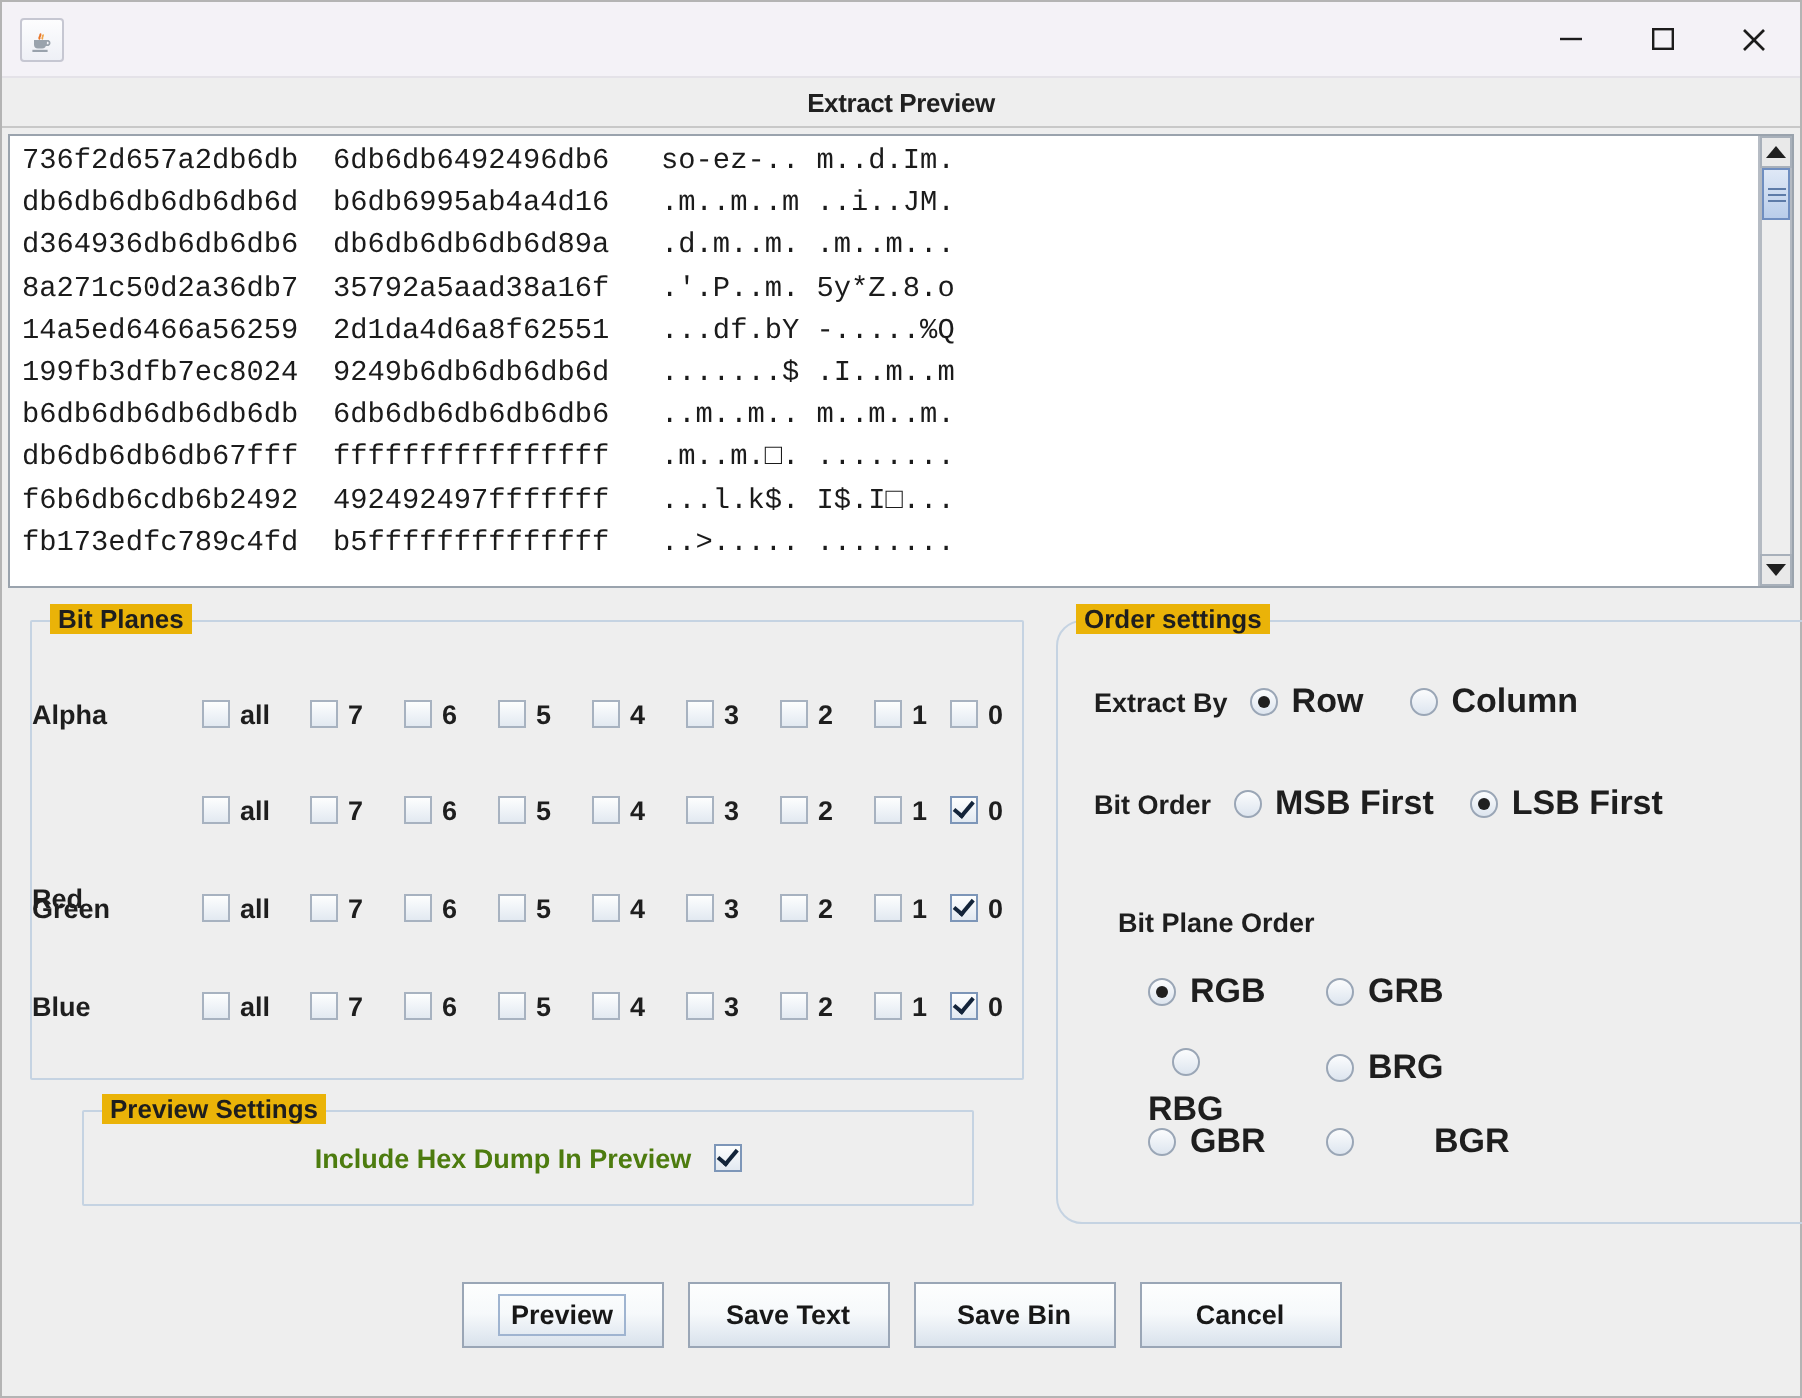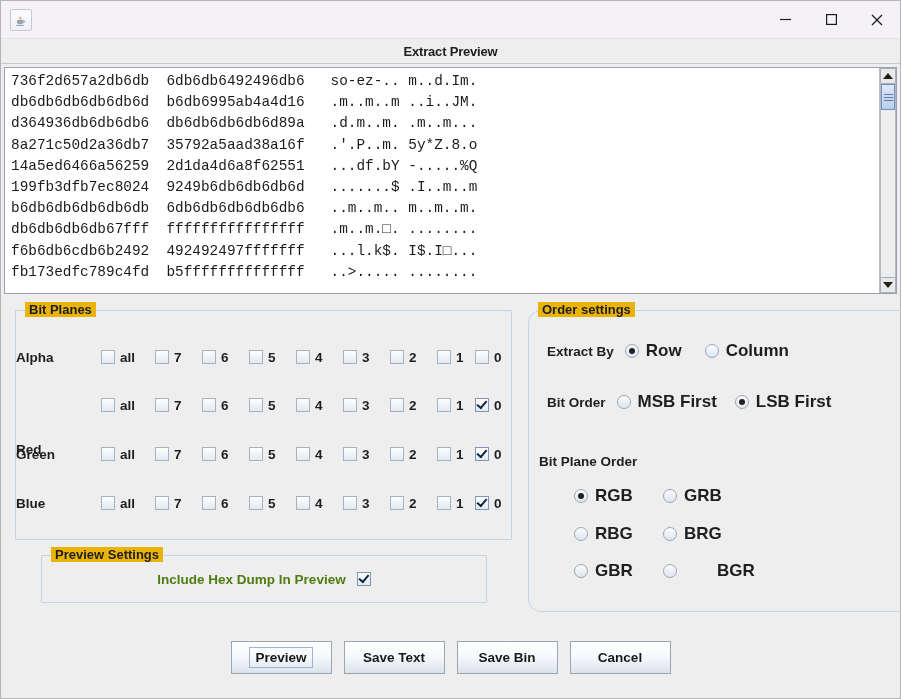--- a/index.html
+++ b/index.html
@@ -548,34 +548,34 @@
           <span class="radio"></span>
           <span class="rb-text">MSB First</span>
         </span>
         <span style="width:18px"></span>
         <span class="rb">
           <span class="radio selected"></span>
           <span class="rb-text">LSB First</span>
         </span>
       </div>
 
-      <div class="os-line" style="left:10px; top:143px;">
+      <div class="os-line" style="left:30px; top:143px;">
         <span class="os-label">Bit Plane Order</span>
       </div>
 
       <div id="bpo-grid">
           <div class="rb" style="position: absolute; left: 45px; top: 175px;">
             <span class="radio selected"></span>
             <span class="rb-text">RGB</span>
           </div>
           <div class="rb" style="position: absolute; left: 134px; top: 175px;">
             <span class="radio"></span>
             <span class="rb-text">GRB</span>
           </div>
-          <div class="rb" style="position: absolute; left: 45px; top: 213px;">
+          <div class="rb" style="position: absolute; left: 45px; top: 213px; flex-direction: column;">
             <span class="radio"></span>
             <span class="rb-text">RBG</span>
           </div>
           <div class="rb" style="position: absolute; left: 134px; top: 213px;">
             <span class="radio"></span>
             <span class="rb-text">BRG</span>
           </div>
           <div class="rb" style="position: absolute; left: 45px; top: 250px;">
             <span class="radio"></span>
             <span class="rb-text">GBR</span>

